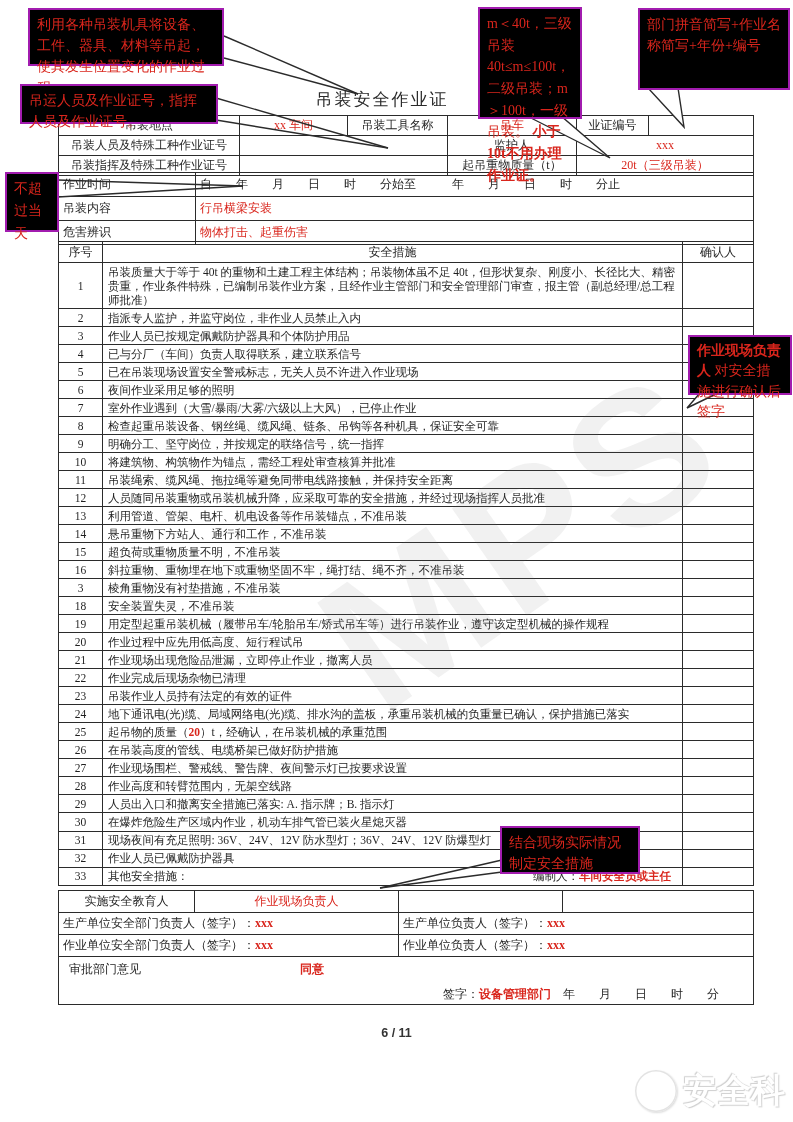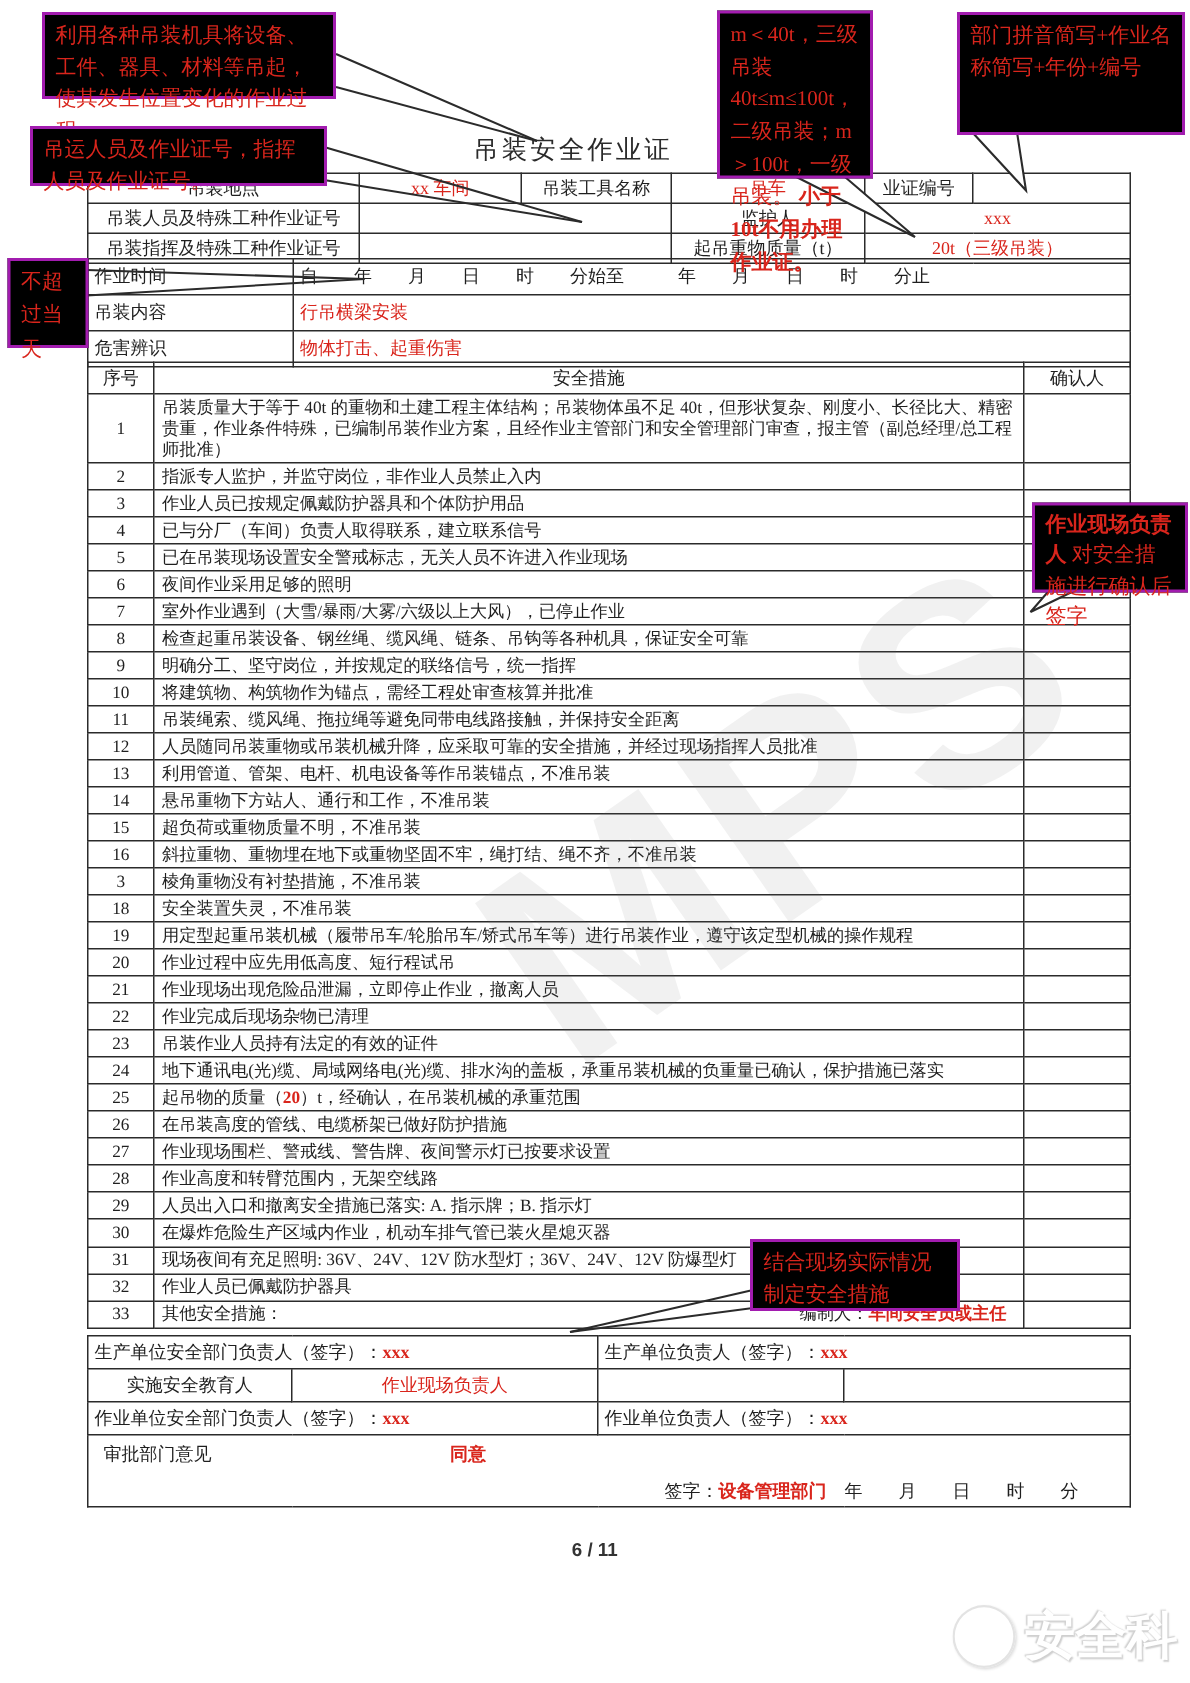--- a/index.html
+++ b/index.html
@@ -311,32 +311,32 @@
 
   <table class="tbl tbl-d">
     <colgroup>
         <col style="width:136px">
         <col style="width:204px">
         <col style="width:164px">
         <col style="width:191px">
       </colgroup>
     <tbody>
         <tr>
+      <td class="cell-center">实施安全教育人</td>
+      <td class="cell-center val">作业现场负责人</td>
+      <td></td>
+      <td></td>
+    </tr>
+    <tr>
       <td colspan="2">
         <span>生产单位安全部门负责人（签字）：</span><span class="val">xxx</span>
       </td>
       <td colspan="2">
         <span>生产单位负责人（签字）：</span><span class="val">xxx</span>
       </td>
-    </tr>
-    <tr>
-      <td class="cell-center">实施安全教育人</td>
-      <td class="cell-center val">作业现场负责人</td>
-      <td></td>
-      <td></td>
     </tr>
     <tr>
       <td colspan="2">
         <span>作业单位安全部门负责人（签字）：</span><span class="val">xxx</span>
       </td>
       <td colspan="2">
         <span>作业单位负责人（签字）：</span><span class="val">xxx</span>
       </td>
     </tr>
     <tr>

